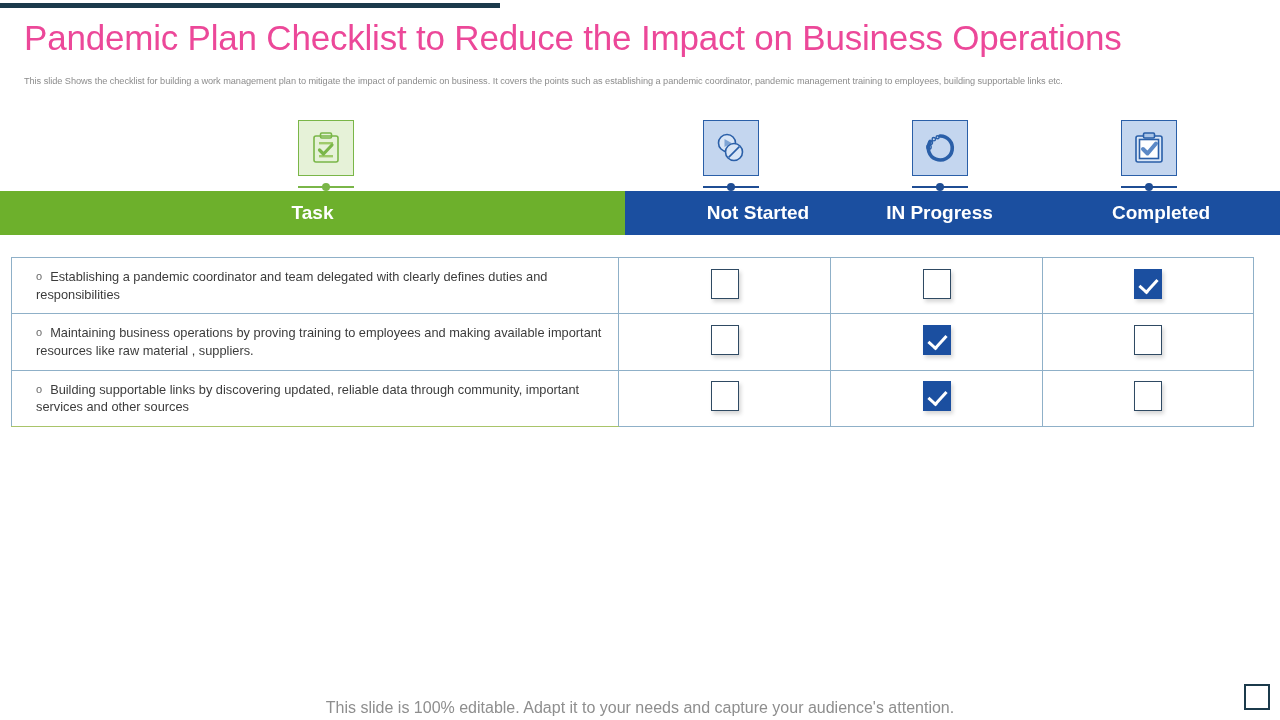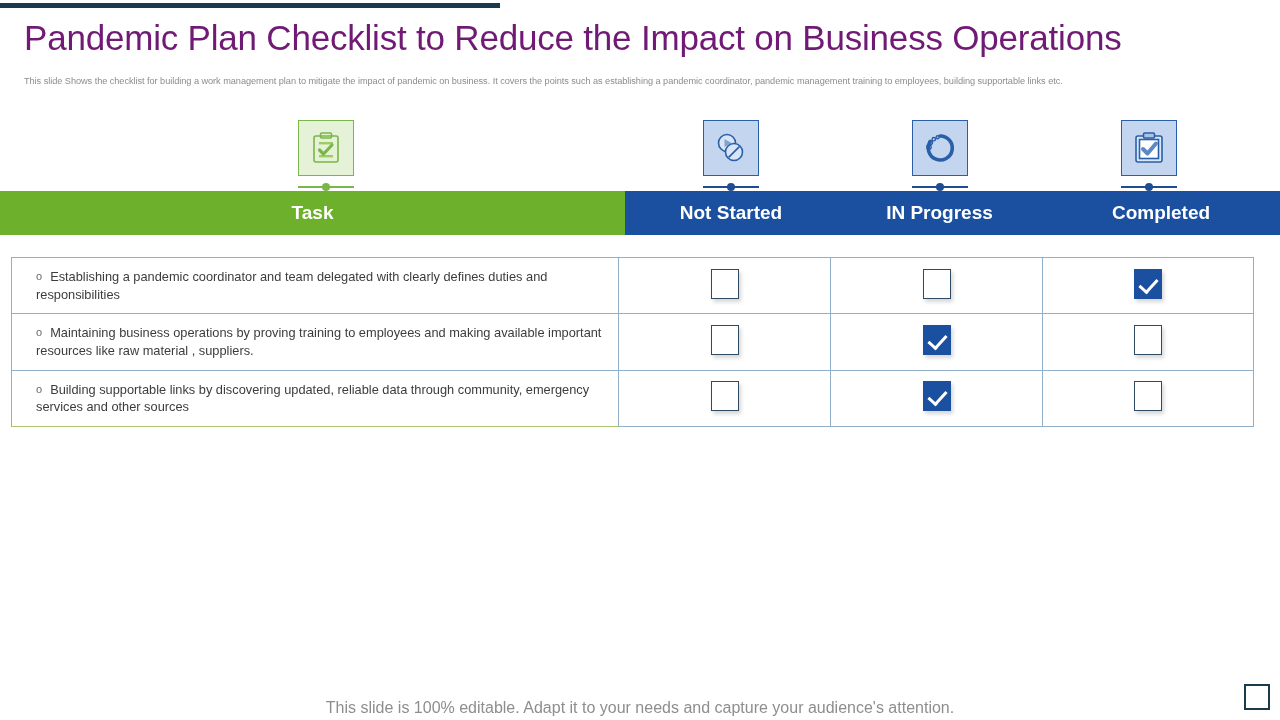--- a/index.html
+++ b/index.html
@@ -25,21 +25,21 @@
   }
 
   
   .title {
     position: absolute;
     left: 24px; top: 18px;
     width: 1240px;
     font-size: 35px;
     font-weight: 400;
     letter-spacing: -0.2px;
-    color: #701a75;
+    color: #ec4899;
     white-space: nowrap;
   }
   .subtitle {
     position: absolute;
     left: 24px; top: 68px;
     width: 1236px;
     font-size: 9.2px;
     font-weight: 400;
     color: #8c8c8c;
     letter-spacing: -0.05px;
@@ -104,21 +104,21 @@
     position: absolute;
     top: 191px; height: 44px;
     line-height: 44px;
     text-align: center;
     color: #ffffff;
     font-size: 19px;
     font-weight: bold;
     border-radius: 12px;
   }
   #hdr-task      { left: 0;    width: 625px; }
-  #hdr-notstart  { left: 625px; width: 212px; }
+  #hdr-notstart  { left: 652px; width: 212px; }
   #hdr-inprog    { left: 837px; width: 205px; }
   #hdr-complete  { left: 1042px; width: 238px; }
 
   
   .table {
     position: absolute;
     left: 11px; top: 257px;
     width: 1242px;
     border-collapse: collapse;
     table-layout: fixed;
@@ -283,21 +283,21 @@
         <td class="check-cell"><span class="cb empty"></span></td>
         <td class="check-cell"><span class="cb checked"></span></td>
       </tr>
       <tr>
         <td class="task-cell"><span class="bullet">o</span><span>Maintaining business operations by proving training to employees and making available important resources like raw material , suppliers.</span></td>
         <td class="check-cell"><span class="cb empty"></span></td>
         <td class="check-cell"><span class="cb checked"></span></td>
         <td class="check-cell"><span class="cb empty"></span></td>
       </tr>
       <tr>
-        <td class="task-cell"><span class="bullet">o</span><span>Building supportable links by discovering updated, reliable data through community, emergency services and other sources</span></td>
+        <td class="task-cell"><span class="bullet">o</span><span>Building supportable links by discovering updated, reliable data through community, important services and other sources</span></td>
         <td class="check-cell"><span class="cb empty"></span></td>
         <td class="check-cell"><span class="cb checked"></span></td>
         <td class="check-cell"><span class="cb empty"></span></td>
       </tr>
     </tbody>
 </table>
 
 <div class="footer">This slide is 100% editable. Adapt it to your needs and capture your audience's attention.</div>
 <div class="corner-box"></div>
 

